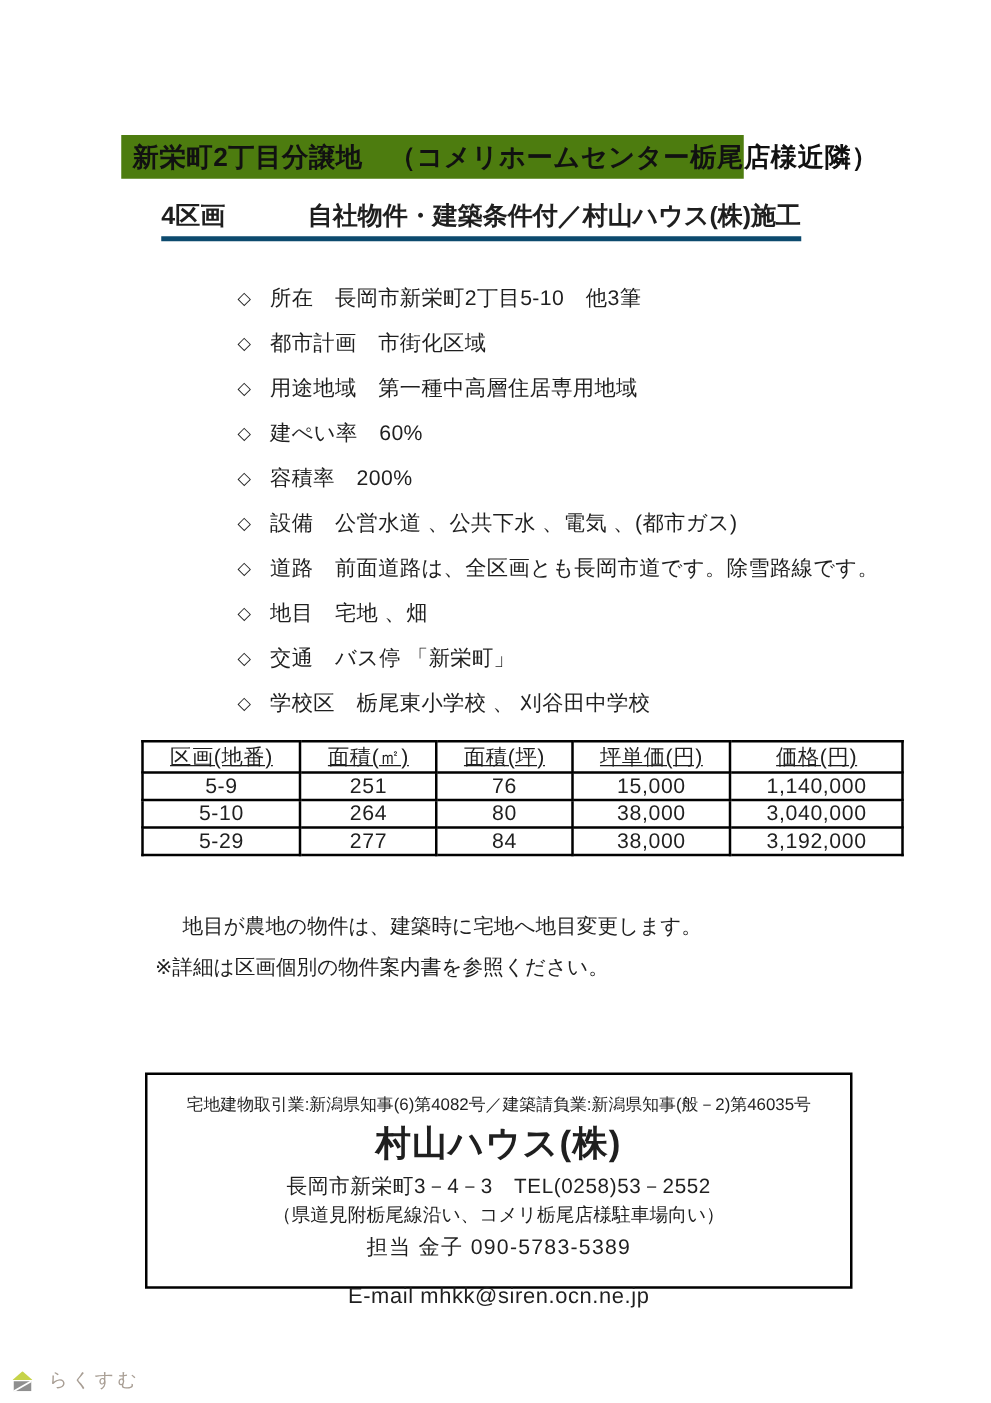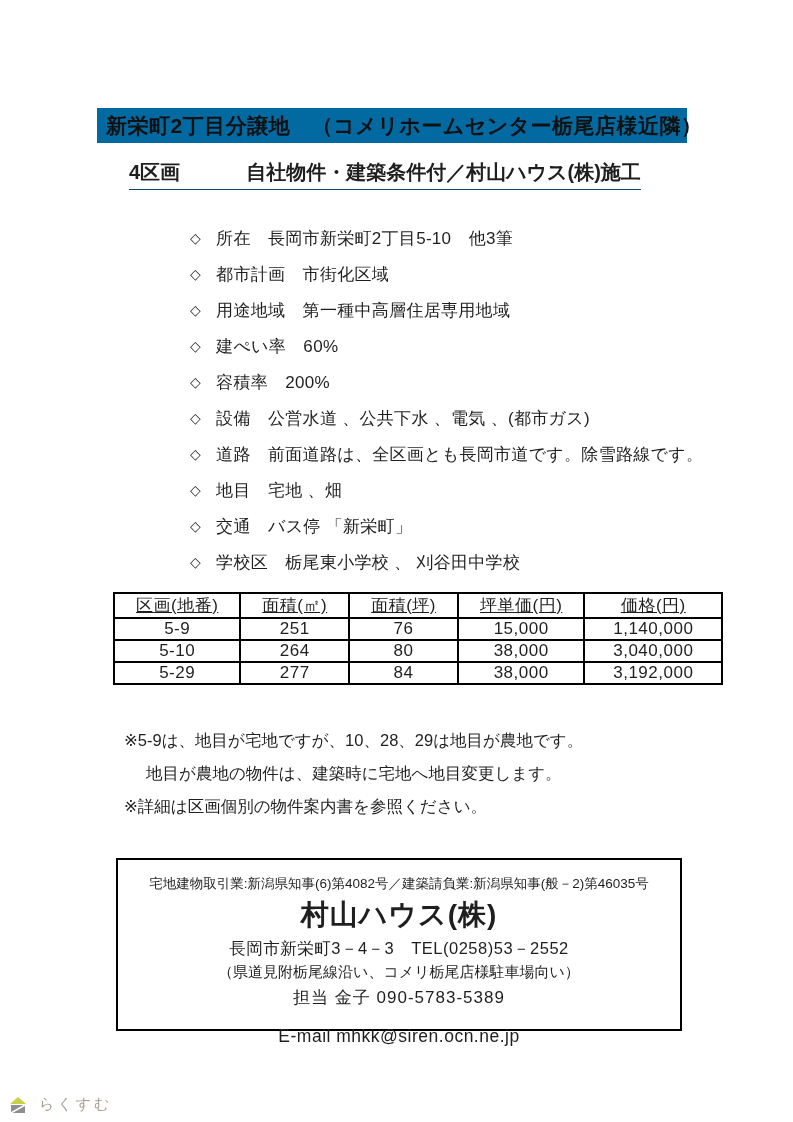--- a/index.html
+++ b/index.html
@@ -3,29 +3,29 @@
 <meta charset="utf-8">
 <style>
   html,body{margin:0;padding:0;}
   body{
     width:793px;height:1122px;position:relative;background:#ffffff;
     font-family:"Liberation Sans","DejaVu Sans",sans-serif;
     color:#1f1f1f;overflow:hidden;
   }
   
   .title-bar{
-    position:absolute;left:97px;top:108px;width:590px;height:35px;
-    background:#0369a1;display:flex;align-items:center;box-sizing:border-box;
+    position:absolute;left:97px;top:108px;width:498px;height:35px;
+    background:#4d7c0f;display:flex;align-items:center;box-sizing:border-box;
     padding-left:9px;font-size:21px;font-weight:bold;color:#111;
     letter-spacing:0.5px;white-space:nowrap;
   }
   
   .subtitle{
     position:absolute;left:129px;top:159px;display:flex;align-items:flex-end;
-    font-size:20px;font-weight:bold;border-bottom:1px solid #0c4a6e;
+    font-size:20px;font-weight:bold;border-bottom:4px solid #0c4a6e;
     padding-bottom:3px;white-space:nowrap;
   }
   .subtitle .gap{display:inline-block;width:66px;}
   
   .specs{position:absolute;left:190px;top:220px;}
   .spec-item{
     display:flex;align-items:center;height:36px;font-size:17px;
     white-space:pre;letter-spacing:0.3px;
   }
   .spec-item .diamond{font-size:14px;margin-right:15px;color:#1f1f1f;}
@@ -122,21 +122,20 @@
       <td>5-29</td>
       <td>277</td>
       <td>84</td>
       <td>38,000</td>
       <td>3,192,000</td>
     </tr>
   </tbody>
 </table>
 
 <div class="notes">
-  <div class="note-line">※5-9は、地目が宅地ですが、10、28、29は地目が農地です。</div>
   <div class="note-line indent">地目が農地の物件は、建築時に宅地へ地目変更します。</div>
   <div class="note-line">※詳細は区画個別の物件案内書を参照ください。</div>
 </div>
 
 <div class="company-box">
   <div class="license">宅地建物取引業:新潟県知事(6)第4082号／建築請負業:新潟県知事(般－2)第46035号</div>
   <div class="company-name">村山ハウス(株)</div>
   <div class="company-address">長岡市新栄町3－4－3　TEL(0258)53－2552</div>
   <div class="company-location">（県道見附栃尾線沿い、コメリ栃尾店様駐車場向い）</div>
   <div class="company-contact">担当 金子 090-5783-5389</div>

